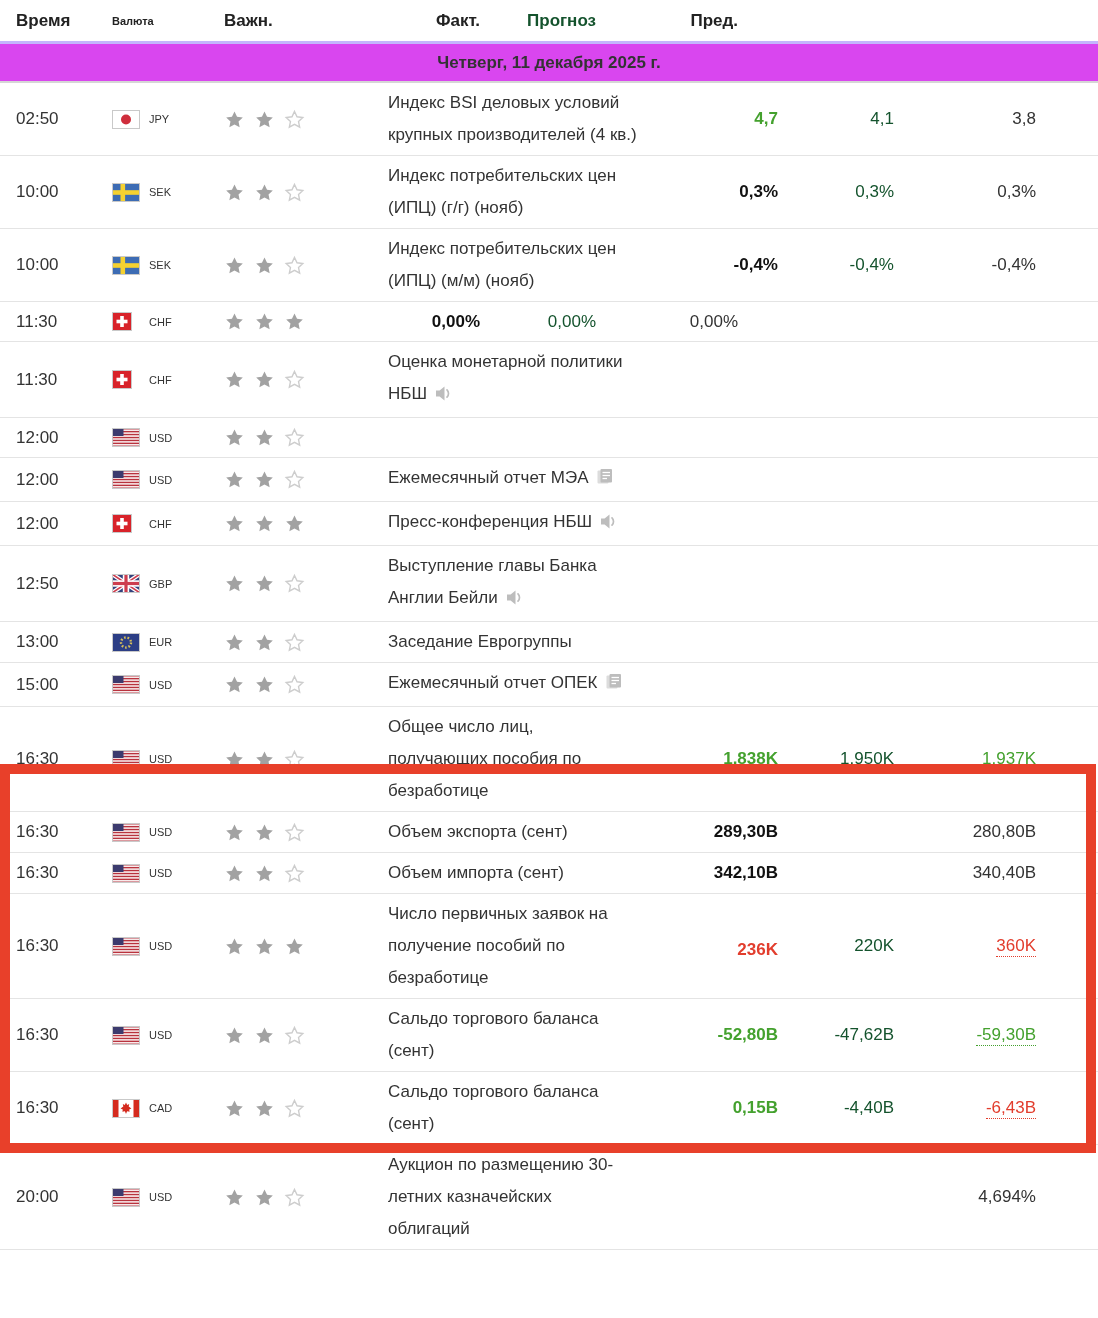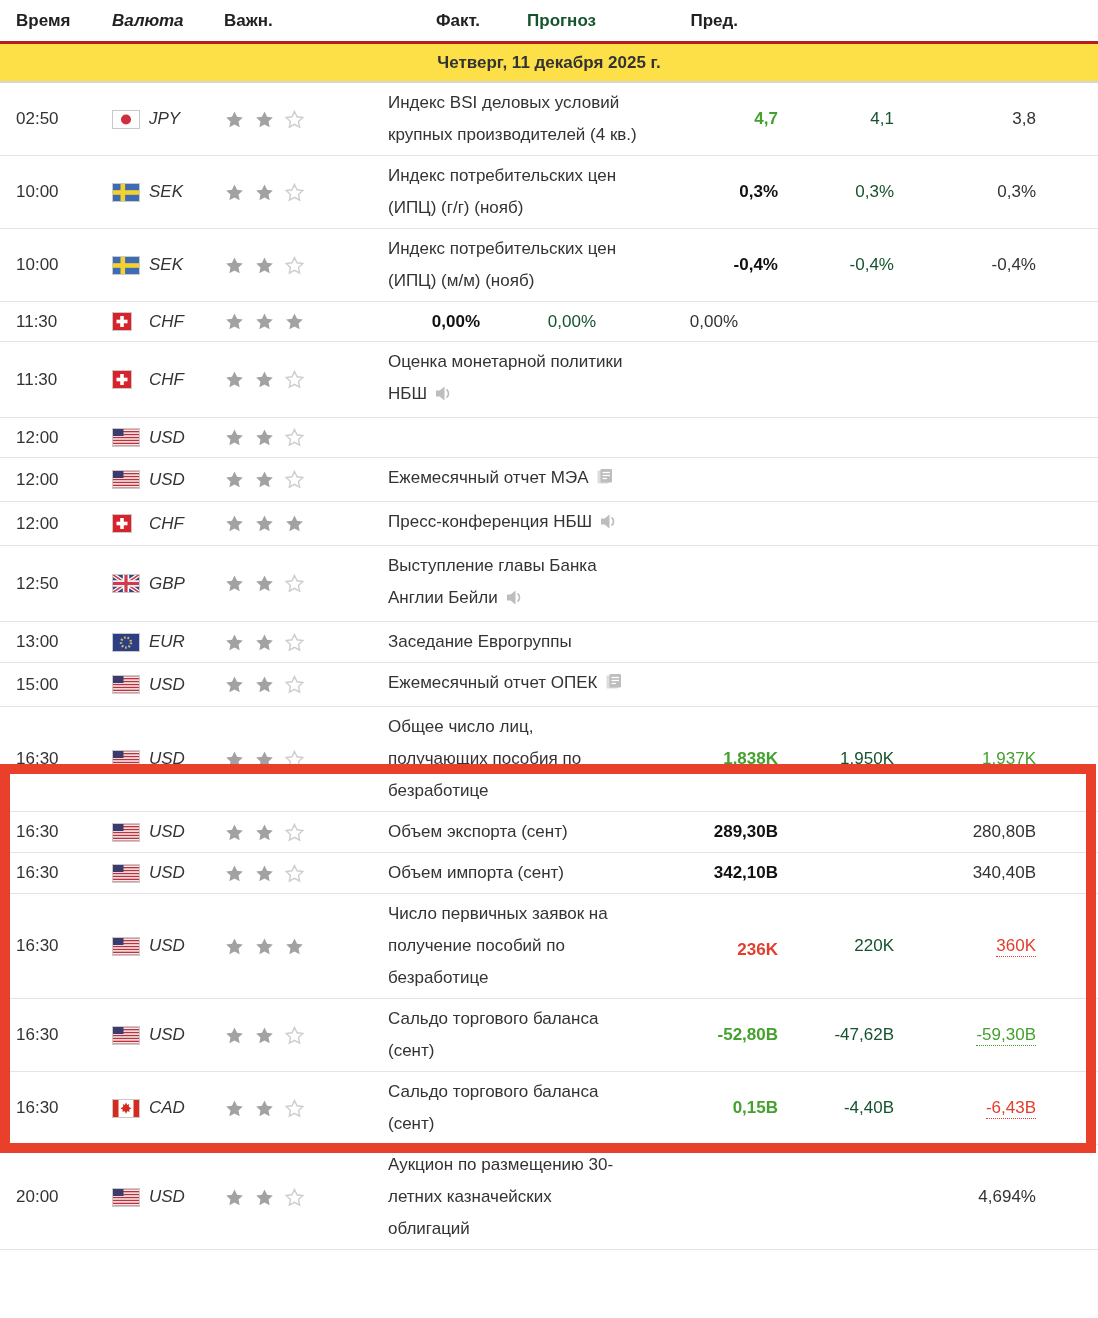--- a/index.html
+++ b/index.html
@@ -15,37 +15,37 @@
     align-items:center;
     border-bottom:1px solid #e4e4e4;
     padding:4px 0;
     min-height:40px;
     box-sizing:border-box;
     background:#fff;
   }
   .header-row{
     font-weight:bold;
     color:#222;
-    border-bottom:3px solid #b91c1c;
+    border-bottom:3px solid #c4b5fd;
     min-height:44px;
     padding:0;
     font-size:17px;
   }
   .date-row{
-    background:#fde047;
+    background:#d946ef;
     border-bottom:2px solid #d6d6d6;
     text-align:center;
     font-weight:bold;
     font-size:17px;
     color:#333;
     height:37px;
     line-height:37px;
   }
   .c-time{width:112px;box-sizing:border-box;padding-left:16px;flex:none;font-size:17px;}
-  .c-cur{width:112px;flex:none;display:flex;align-items:center;gap:9px;font-size:17px;font-style:italic;}
+  .c-cur{width:112px;flex:none;display:flex;align-items:center;gap:9px;font-size:11px;}
   .c-imp{width:164px;flex:none;display:flex;align-items:center;gap:9px;text-align:right;}
   .c-event{flex:1;min-width:0;font-size:17px;line-height:32px;padding-right:8px;}
   .c-event .evt-text{white-space:pre-line;}
   .c-actual{width:92px;flex:none;text-align:right;font-size:17px;}
   .c-forecast{width:116px;flex:none;text-align:right;font-size:17px;color:#14532d;}
   .c-prev{width:142px;flex:none;text-align:right;font-size:17px;}
   .row-right-pad{width:62px;flex:none;}
   .flag{display:inline-flex;width:28px;height:19px;flex:none;}
   .evt-icon{display:inline-block;vertical-align:-3px;margin-left:7px;}
   .v-bold{font-weight:bold;color:#111;}

